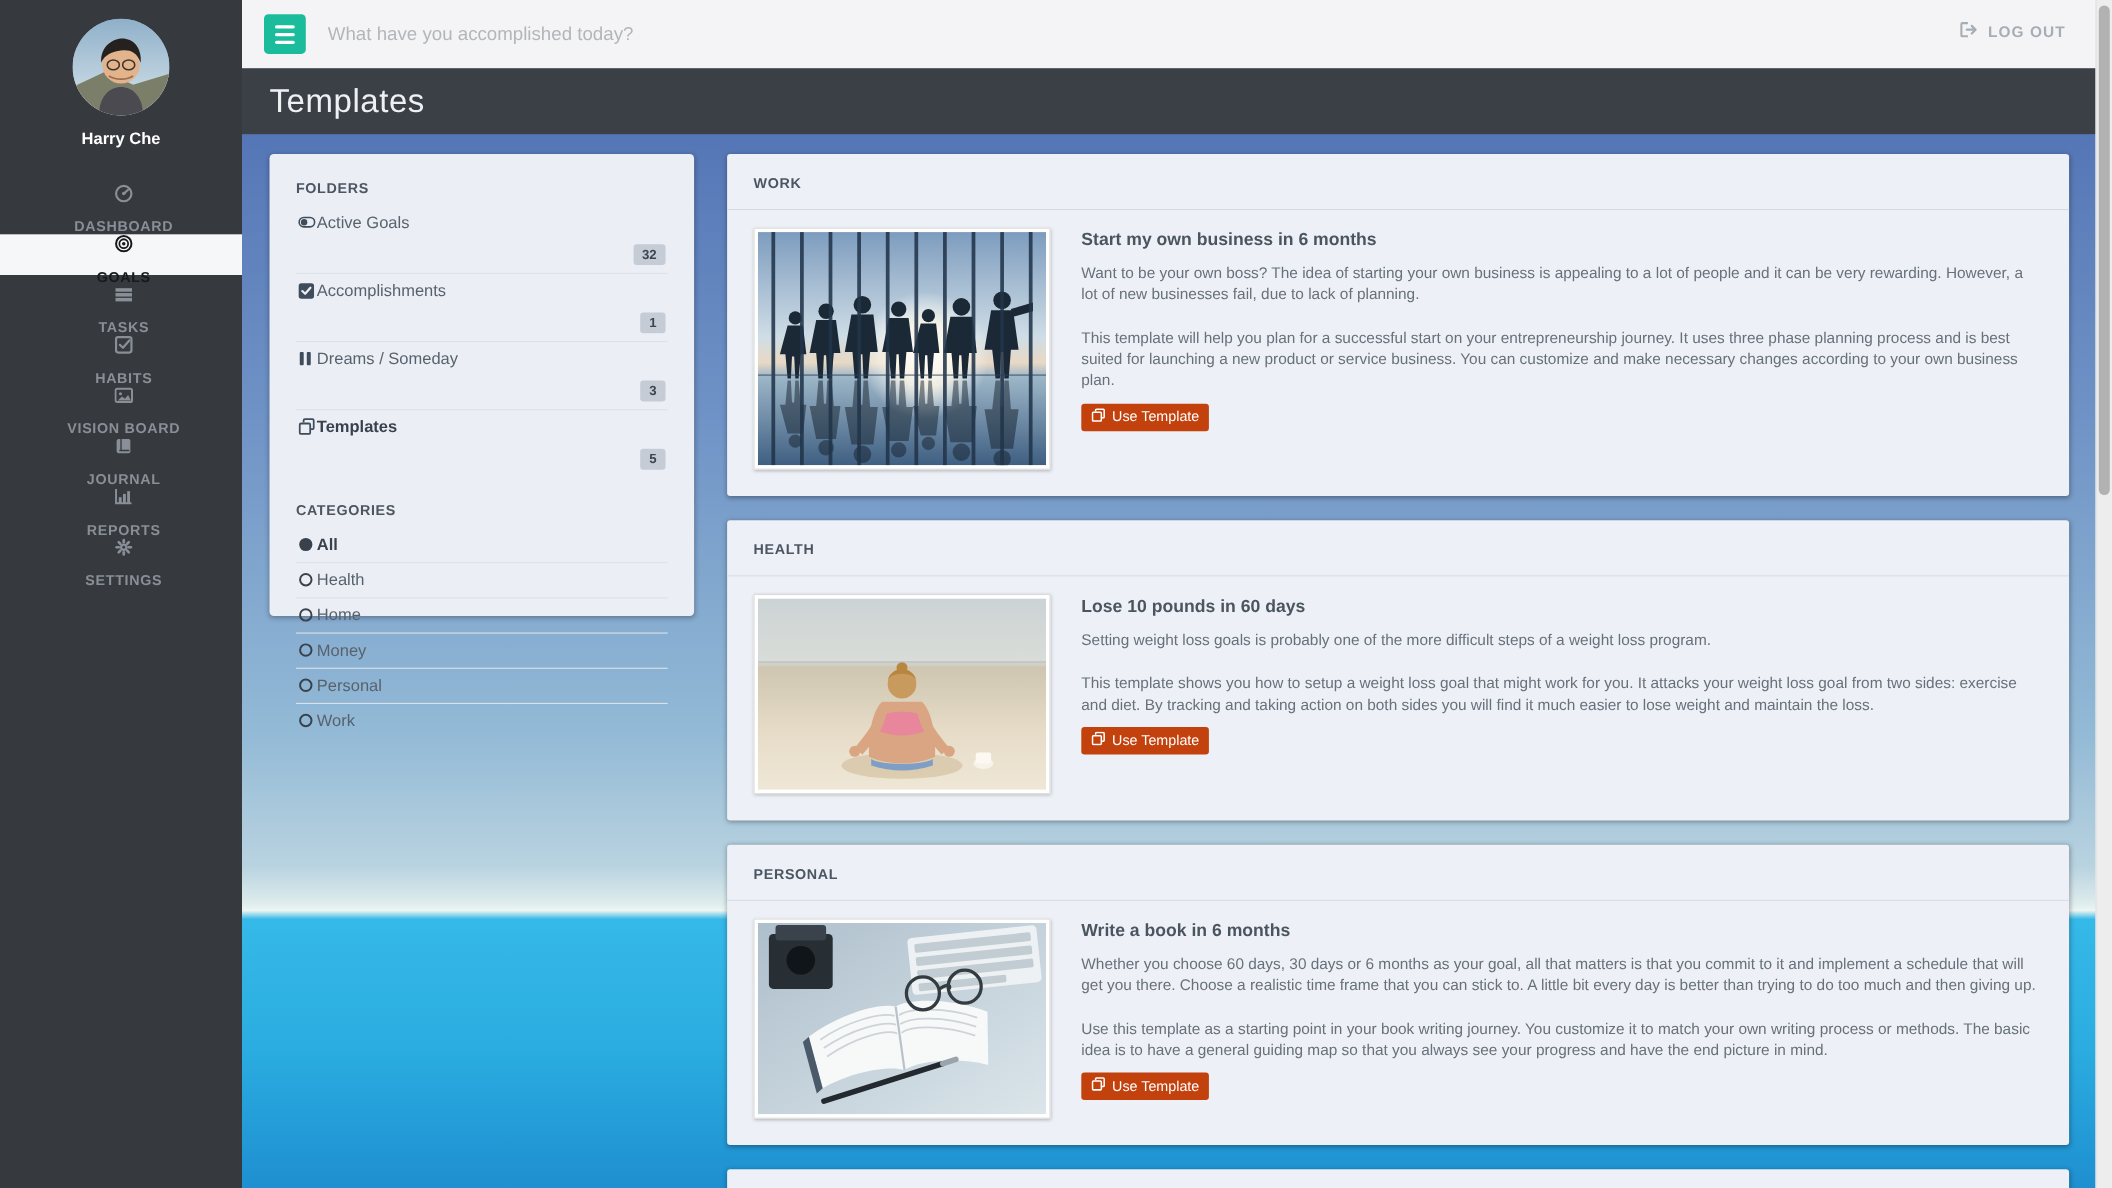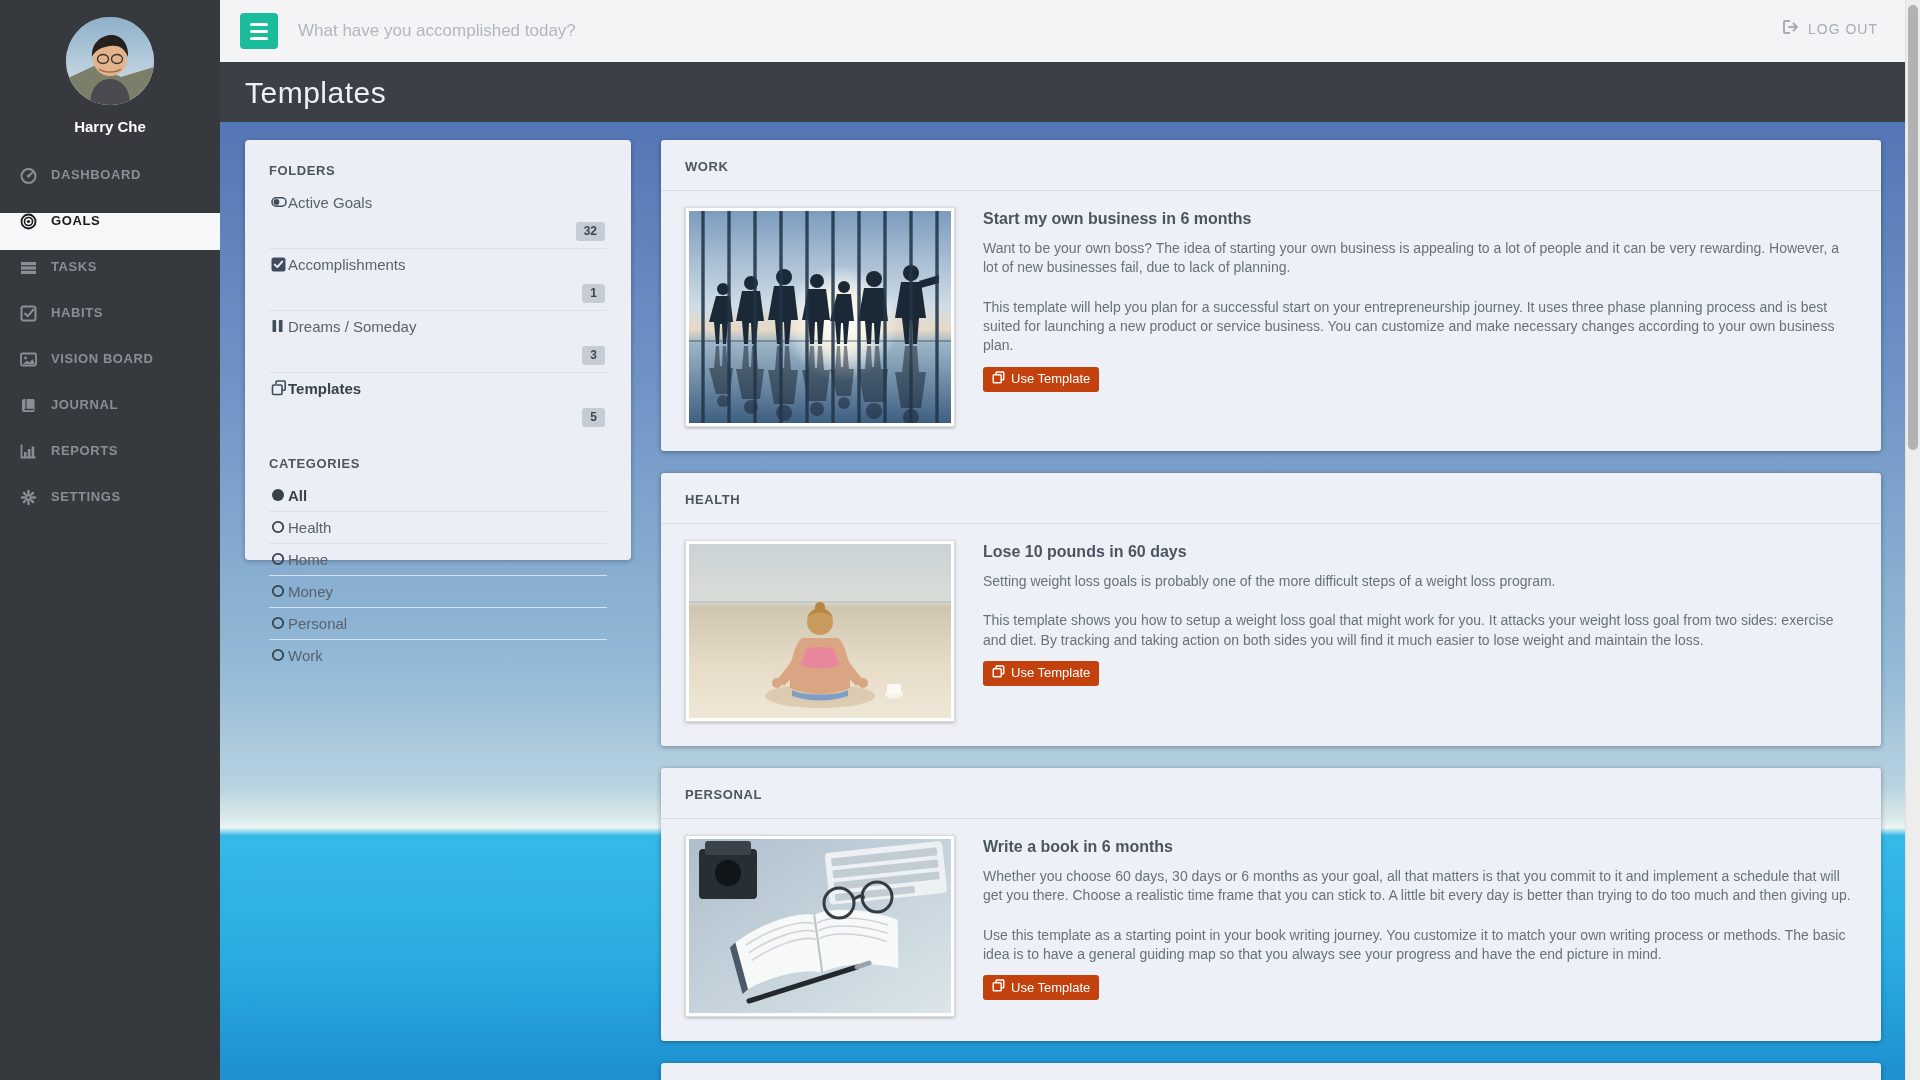--- a/index.html
+++ b/index.html
@@ -8,40 +8,40 @@
   .app { position:relative; width:1920px; height:1080px; overflow:hidden; }
 
   
   .sidebar { position:absolute; left:0; top:0; width:220px; height:100%;
              background:#36393e; z-index:5; }
   .avatar-wrap { width:88px; height:88px; border-radius:50%; overflow:hidden;
                  margin:17px auto 0; background:#9db6ca; }
   .user-name { text-align:center; color:#fff; font-weight:bold; font-size:15px;
                margin-top:13px; }
   .nav { margin-top:32px; }
-  .nav-item { height:37px; margin-bottom:9px; display:flex; 
-              padding-left:20px; gap:14px; color:#898f97; font-weight:bold;
-              font-size:13px; letter-spacing:.6px; cursor:pointer; }
+  .nav-item { height:37px; margin-bottom:9px; display:flex; align-items:center;
+              padding-left:5px; gap:14px; color:#898f97; font-weight:bold;
+              font-size:13px; letter-spacing:.6px; cursor:pointer;flex-direction:column; }
   .nav-item .nicon { width:17px; height:17px; flex:0 0 17px; display:flex; align-items:center; }
   .nav-item.active { background:#f6f7f8; color:#17191d; }
 
   
   .topbar { position:absolute; left:220px; top:0; width:1700px; height:62px;
             background:#f4f4f6; }
   .hamburger { position:absolute; left:20px; top:13px; width:38px; height:36px;
                background:#1bbc9b; border:none; border-radius:4px; cursor:pointer;
                display:flex; flex-direction:column; justify-content:center;
                align-items:center; gap:4px; }
   .hamburger span { display:block; width:18px; height:3px; background:#fff; border-radius:2px; }
   .accomplish-input { position:absolute; left:78px; top:14px; width:700px; height:34px;
                       border:none; background:transparent; font-size:17px; color:#555;
                       font-family:"Liberation Sans", sans-serif; outline:none; }
   .accomplish-input::placeholder { color:#b2b6bb; }
   .logout { position:absolute; right:42px; top:20px; display:flex; align-items:center;
-            gap:9px; color:#a7adb5; font-weight:normal; font-size:14px;
+            gap:9px; color:#a7adb5; font-weight:bold; font-size:14px;
             letter-spacing:1px; cursor:pointer; background:none; border:none;
             font-family:"Liberation Sans", sans-serif;justify-content:flex-end; }
 
   
   .titlebar { position:absolute; left:220px; top:62px; width:1700px; height:63px;
               background:#3b4047; }
   .page-title { margin-left:25px; line-height:61px; font-size:30px; font-weight:300;
                 color:#eef1f4; letter-spacing:.5px; }
 
   

